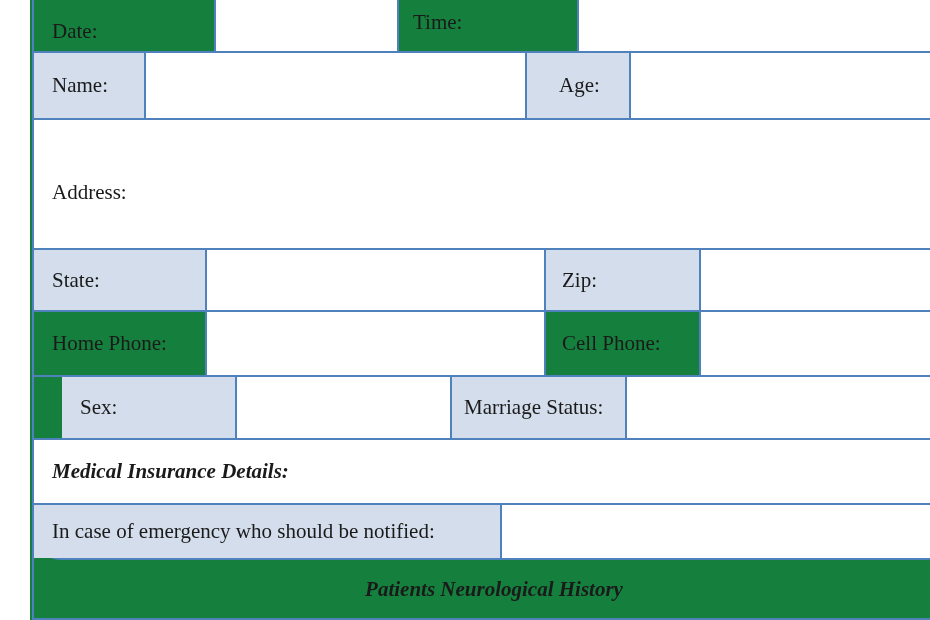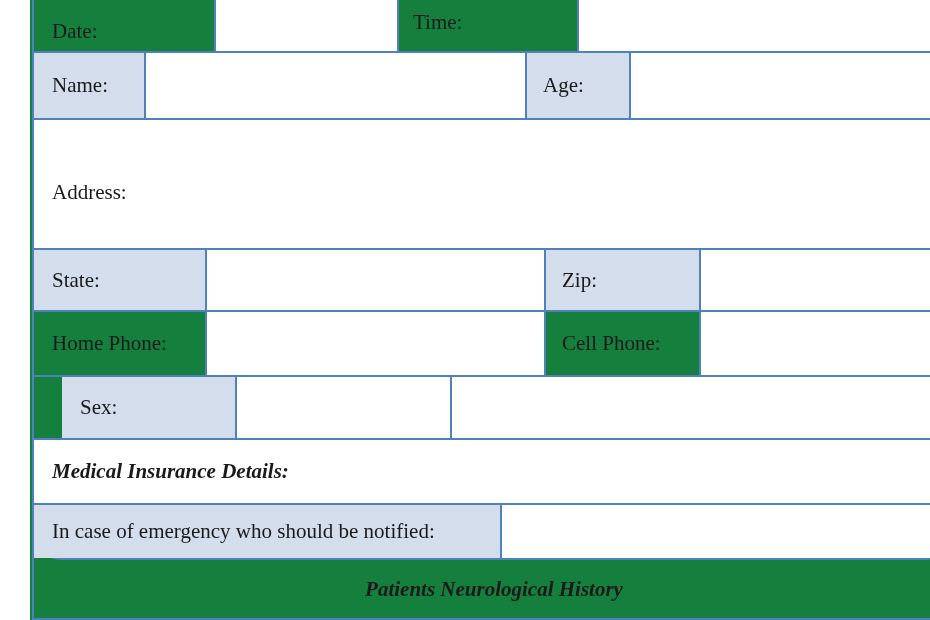--- a/index.html
+++ b/index.html
@@ -60,21 +60,21 @@
   .r7 { height: 65px; }
   .r8 { height: 55px; border-radius: 27px; }
   .r9 { height: 58px; }
 
   
   .r1 .c1 { width: 182px; }
   .r1 .c2 { width: 183px; }
   .r1 .c3 { width: 180px; padding-left: 14px; align-items: flex-start; padding-top: 10px; }
   .r2 .c1 { width: 112px; }
   .r2 .c2 { width: 381px; }
-  .r2 .c3 { width: 104px; padding-left: 16px; }
+  .r2 .c3 { width: 104px; padding-left: 32px; }
   .r4 .c1, .r5 .c1 { width: 173px; }
   .r4 .c2, .r5 .c2 { width: 339px; }
   .r4 .c3, .r5 .c3 { width: 155px; padding-left: 16px; }
   .r6 .c1 { width: 175px; }
   .r6 .c2 { width: 215px; }
   .r6 .c3 { width: 175px; padding-left: 12px; }
   .r8 .c1 { width: 468px; }
 
   .align-low { align-items: flex-end; padding-bottom: 7px; }
   .top-left { align-items: center; padding-top: 16px; }
@@ -139,20 +139,23 @@
         <span>Cell Phone:</span>
       </div>
       <div class="cell flex1 input-cell"></div>
     </div>
 
     <div class="row r6">
       <div class="cell c1 shaded">
         <span>Sex:</span>
       </div>
       <div class="cell c2 input-cell"></div>
+      <div class="cell c3 shaded">
+        <span>Marriage Status:</span>
+      </div>
       <div class="cell flex1 input-cell"></div>
     </div>
 
     <div class="row r7">
       <div class="cell flex1 bold-italic input-cell">
         <span>Medical Insurance Details:</span>
       </div>
     </div>
 
     <div class="row r8">

